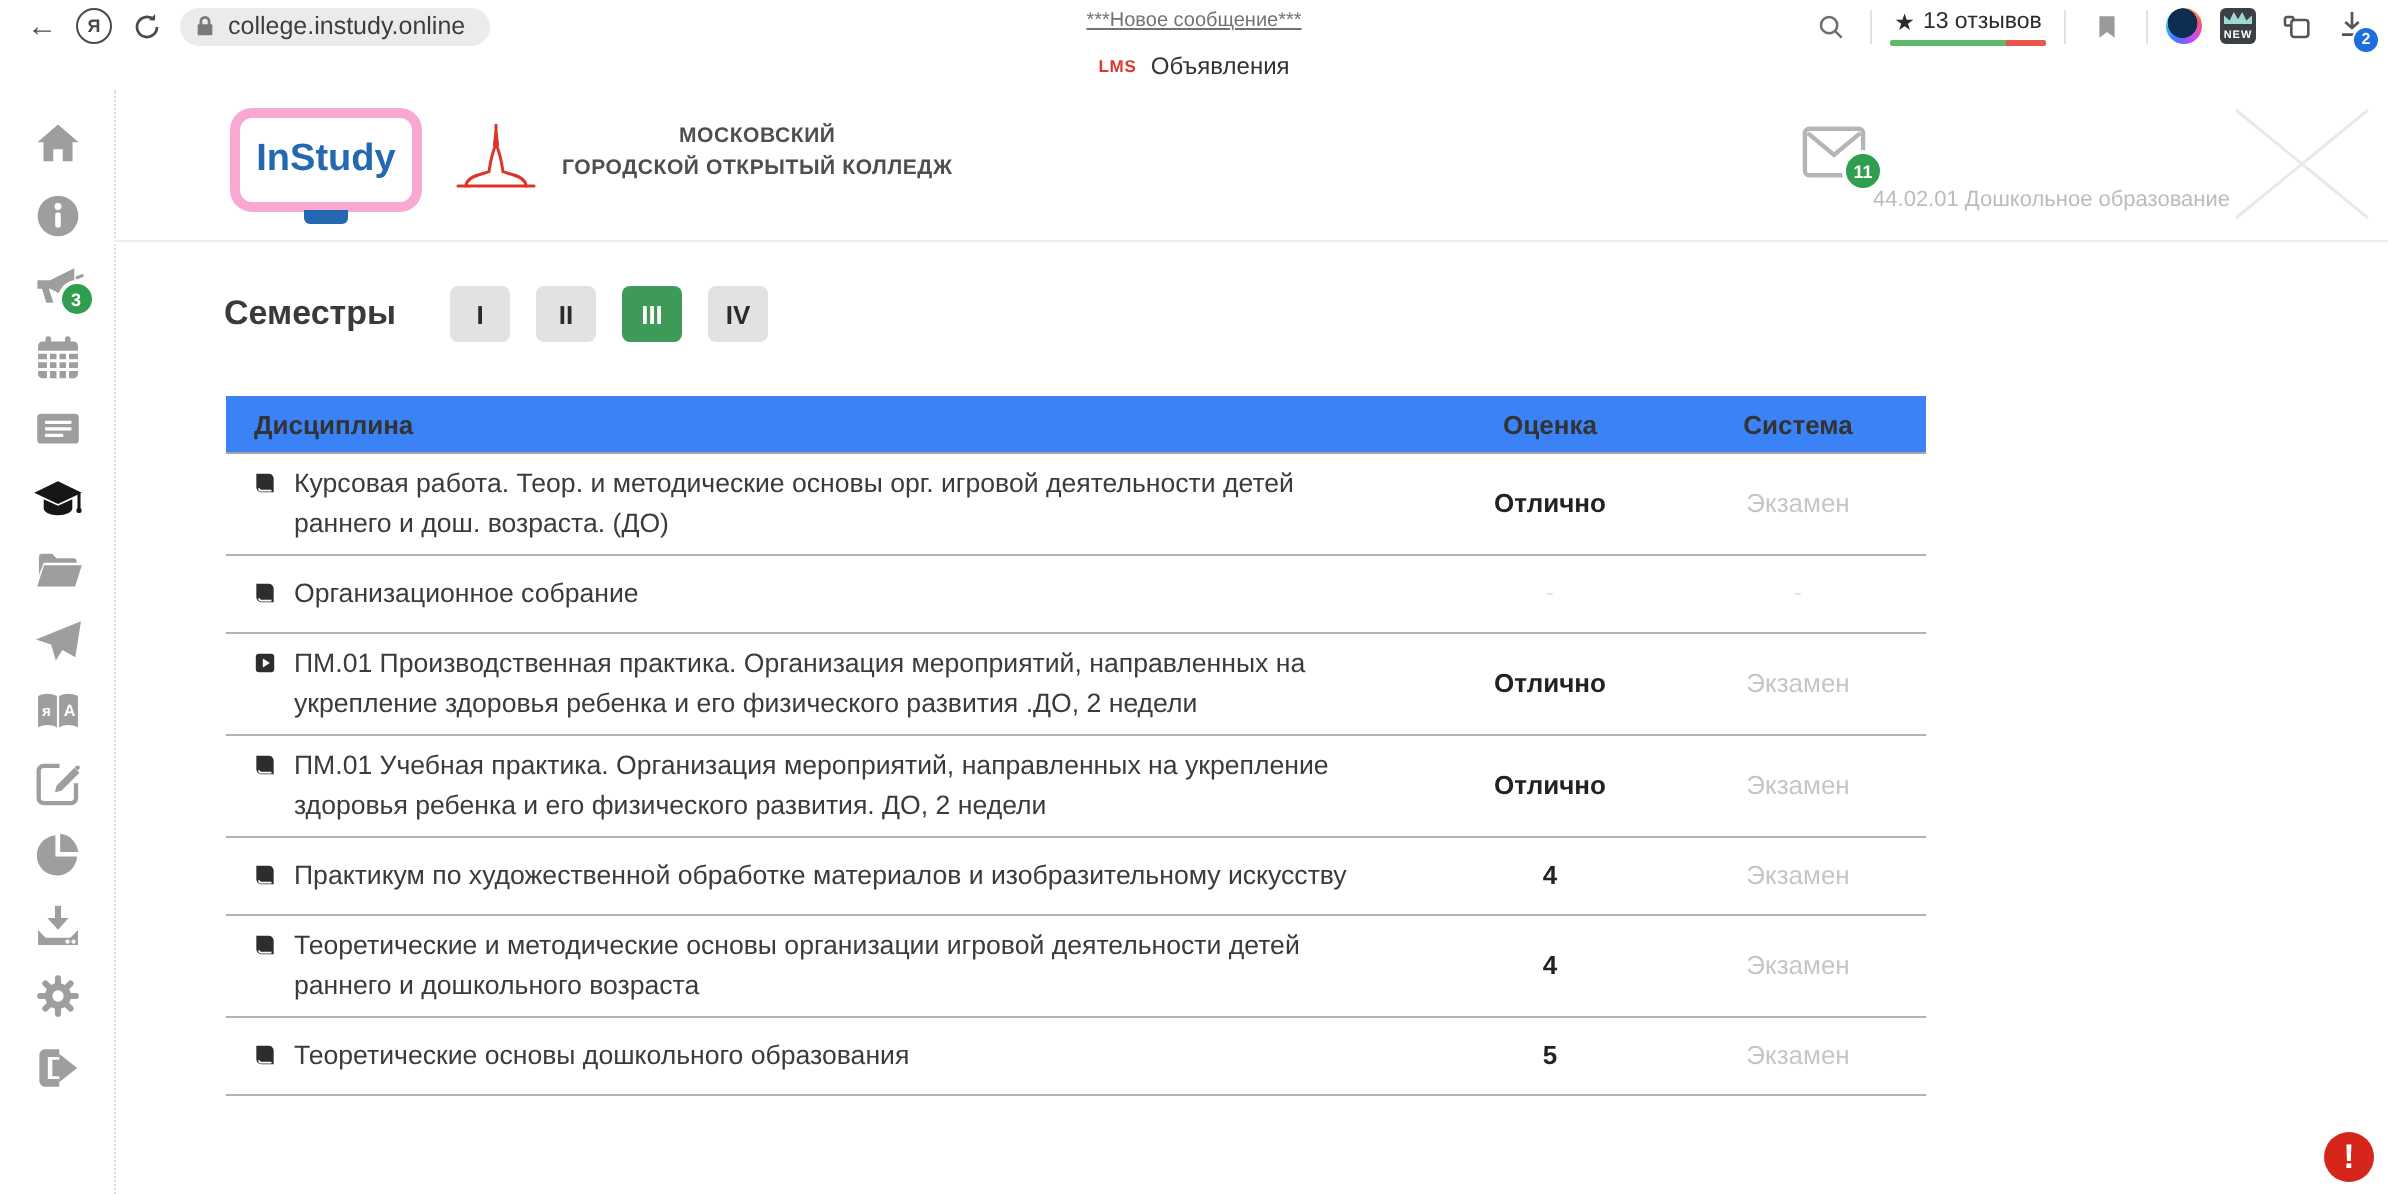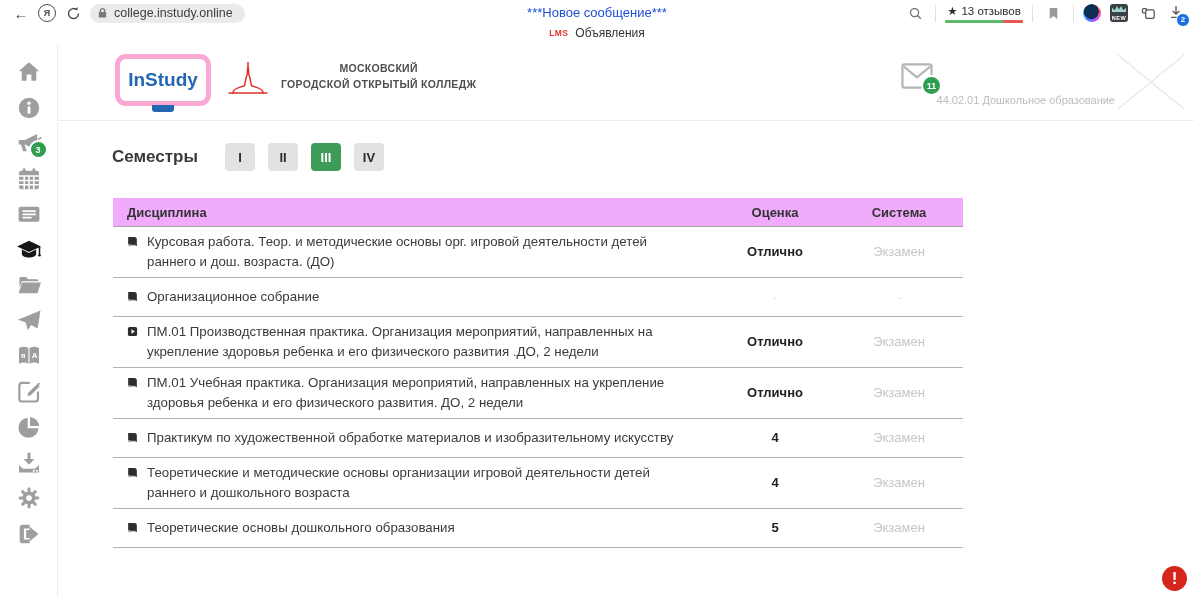--- a/index.html
+++ b/index.html
@@ -4,21 +4,21 @@
 <style>
   html,body{margin:0;padding:0;background:#fff;}
   body{font-family:"Liberation Sans","DejaVu Sans",sans-serif;color:#3b3b3b;}
   .page{position:relative;width:1194px;height:597px;overflow:hidden;background:#fff;}
 
   
   .topbar{position:absolute;top:0;left:0;right:0;height:26px;display:flex;align-items:center;padding:0 10px;font-size:13px;color:#444;z-index:5;}
   .tb-btn{display:flex;align-items:center;justify-content:center;width:22px;height:22px;cursor:pointer;color:#4a4a4a;font-size:15px;}
   .profile-circle{width:16px;height:16px;border:1.6px solid #4a4a4a;border-radius:50%;display:flex;align-items:center;justify-content:center;font-size:9px;font-weight:bold;color:#4a4a4a;margin:0 6px;cursor:pointer;}
   .addr{background:#ebebeb;border-radius:12px;height:19px;display:flex;align-items:center;gap:6px;padding:0 12px 0 7px;font-size:12.5px;color:#3d3d3d;margin-left:6px;cursor:pointer;}
-  .tab-title{position:absolute;left:50%;top:5px;transform:translateX(-50%);font-size:13px;color:#1d4ed8;white-space:nowrap;}
+  .tab-title{position:absolute;left:50%;top:5px;transform:translateX(-50%);font-size:10px;color:#737373;white-space:nowrap;text-decoration:underline;}
   .tb-right{margin-left:auto;display:flex;align-items:center;gap:9px;}
   .vsep{width:1px;height:17px;background:#e1e1e1;}
   .reviews{display:flex;flex-direction:column;align-items:center;cursor:pointer;}
   .reviews-line{display:flex;align-items:center;gap:4px;font-size:11.5px;color:#2c2c2c;}
   .rv-bar{width:78px;height:3px;margin-top:2px;display:flex;border-radius:1px;overflow:hidden;}
   .rv-bar .g{flex:0 0 74%;background:#5cba6a;}
   .rv-bar .r{flex:1;background:#e8564c;}
   .ext-circle{width:18px;height:18px;border-radius:50%;cursor:pointer;
     background:radial-gradient(circle at 46% 42%,#0d2d52 0 51%,rgba(0,0,0,0) 53%),
                conic-gradient(#ffb14d,#ff5a5a,#c447ff,#3a7bff,#2fd3ff,#ffb14d);}
@@ -58,21 +58,21 @@
   .program{position:absolute;right:79px;top:49px;font-size:11px;color:#bcbcbc;}
   .xmark{position:absolute;right:4px;top:6px;width:78px;height:62px;}
 
   .semrow{position:absolute;left:55px;top:98px;display:flex;align-items:center;}
   .semlabel{font-weight:bold;font-size:17px;color:#3a3a3a;margin-right:27px;}
   .sem{width:30px;height:28px;margin-right:13px;border:none;border-radius:4px;background:#e2e2e2;color:#2b2b2b;font-weight:bold;font-size:13px;font-family:inherit;cursor:pointer;}
   .sem.active{background:#3d9b57;color:#fff;}
 
   .gtable{position:absolute;left:56px;top:153px;width:850px;}
   .thead,.trow{display:grid;grid-template-columns:1fr 120px 128px;align-items:center;}
-  .thead{background:#f0abfc;height:28px;font-weight:bold;font-size:13px;color:#333;border-bottom:1px solid #a5a5a5;}
+  .thead{background:#3b82f6;height:28px;font-weight:bold;font-size:13px;color:#333;border-bottom:1px solid #a5a5a5;}
   .thead .hc{text-align:center;}
   .thead .h1{padding-left:14px;text-align:left;}
   .trow{border-bottom:1px solid #b3b3b3;min-height:28px;padding:5px 0;cursor:pointer;}
   .disc{padding-left:13px;padding-right:36px;display:flex;gap:8px;align-items:flex-start;font-size:13.3px;line-height:1.5;color:#3b3b3b;}
   .ricon{flex:0 0 auto;margin-top:3px;}
   .ricon svg{width:13px;height:13px;display:block;}
   .grade{text-align:center;font-weight:bold;font-size:13px;color:#222;}
   .system{text-align:center;color:#c6c6c6;font-size:13px;}
   .muted{color:#dcdcdc;font-weight:normal;font-size:11px;}
 

